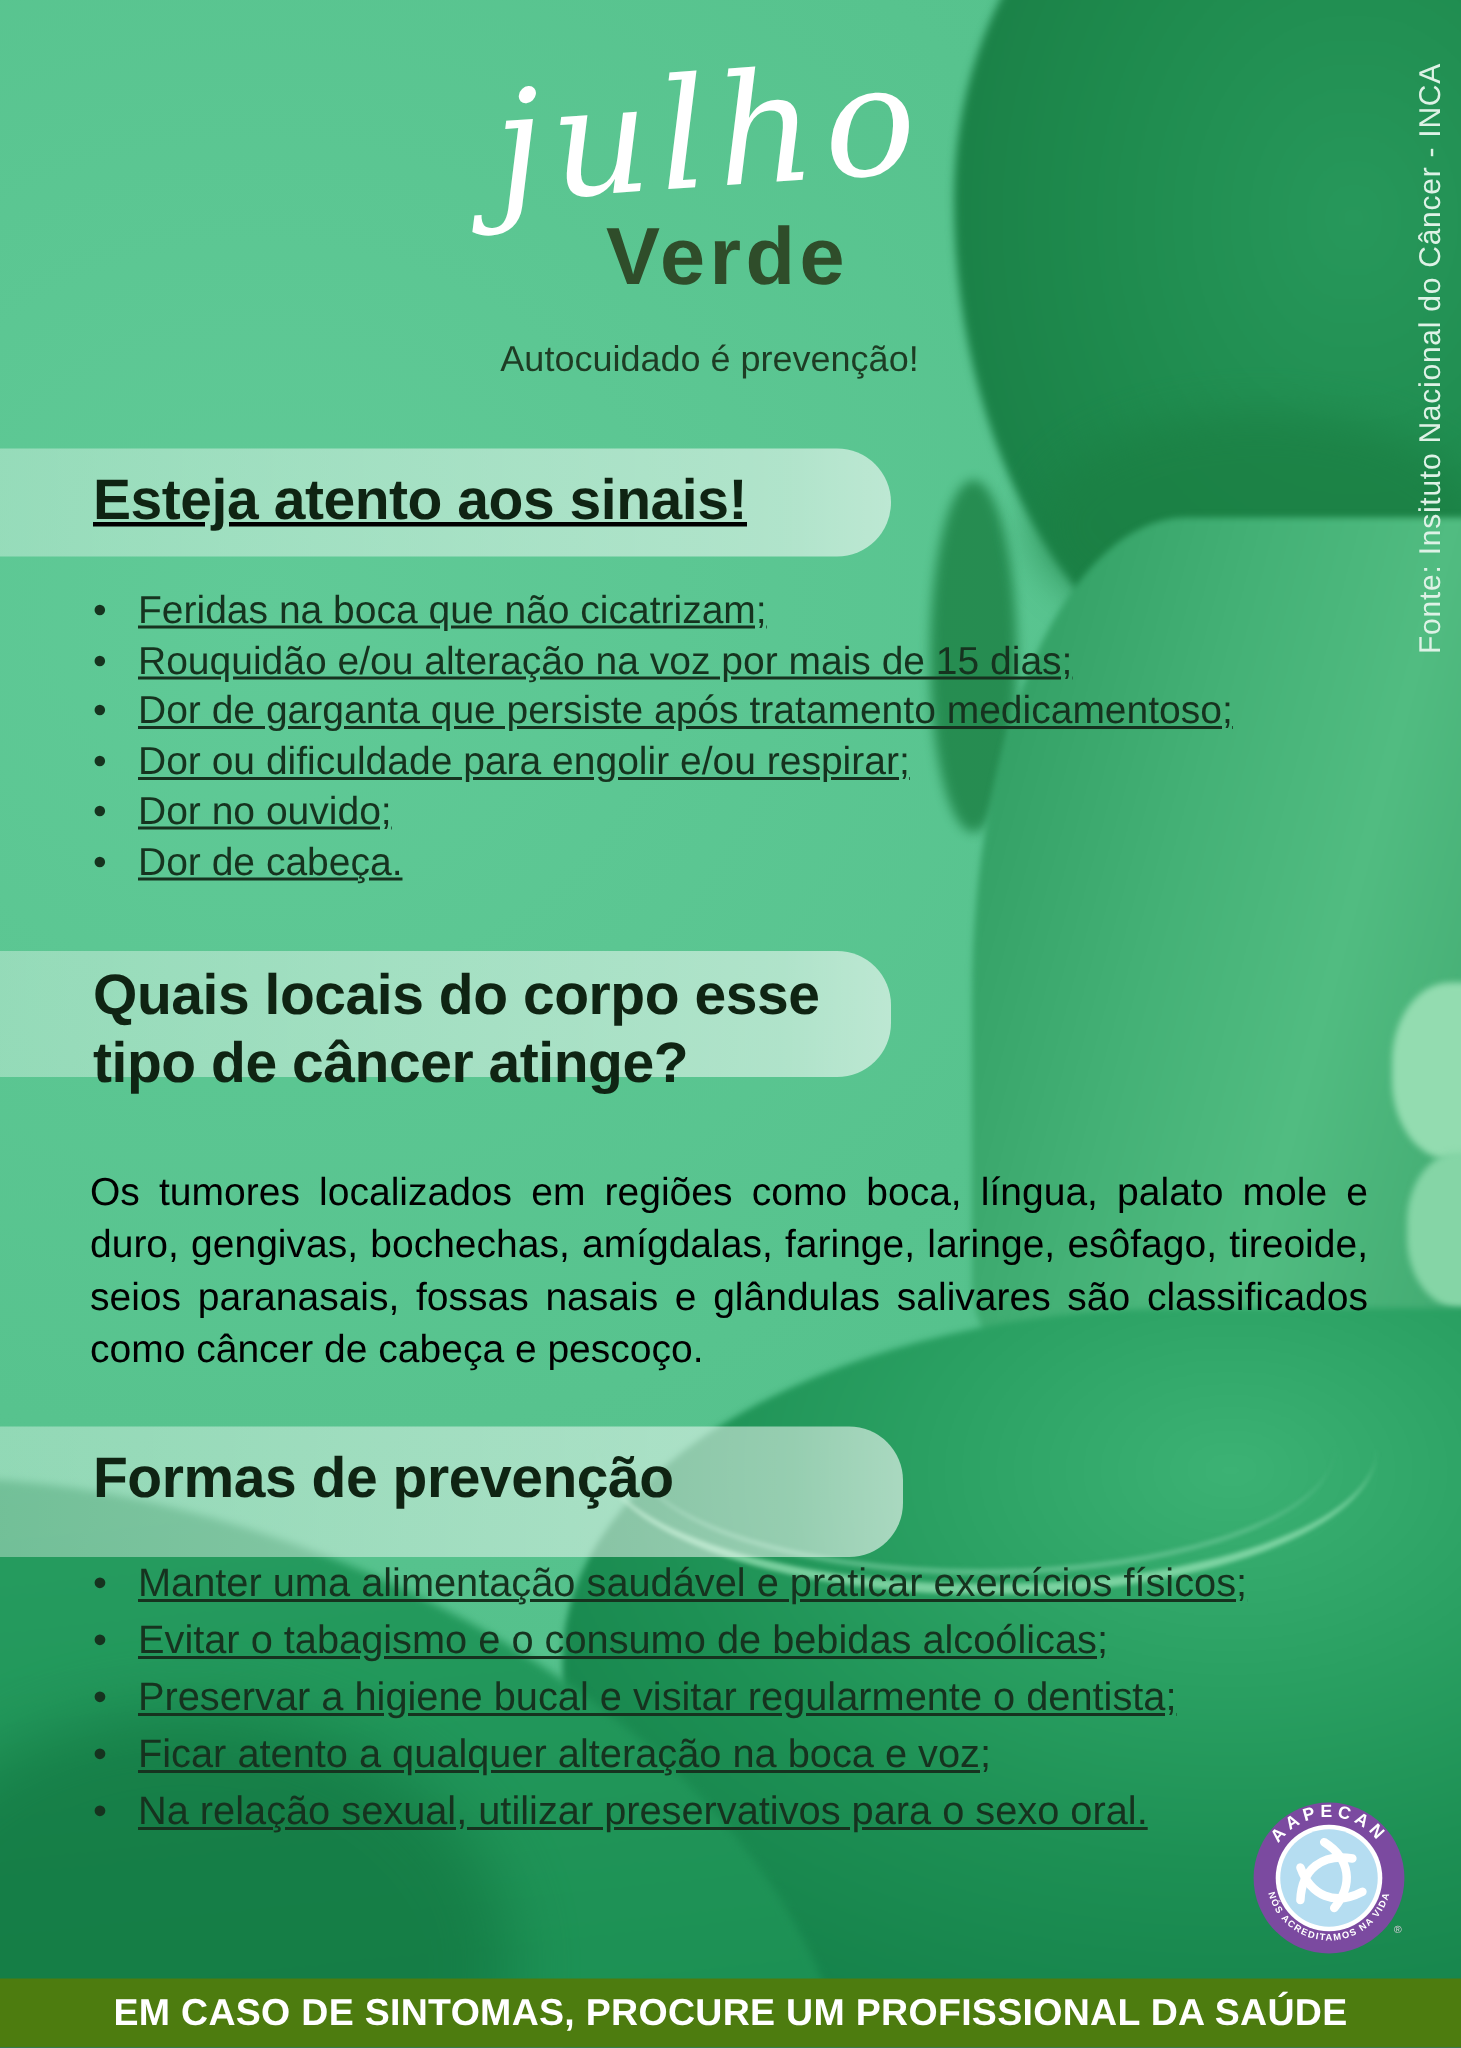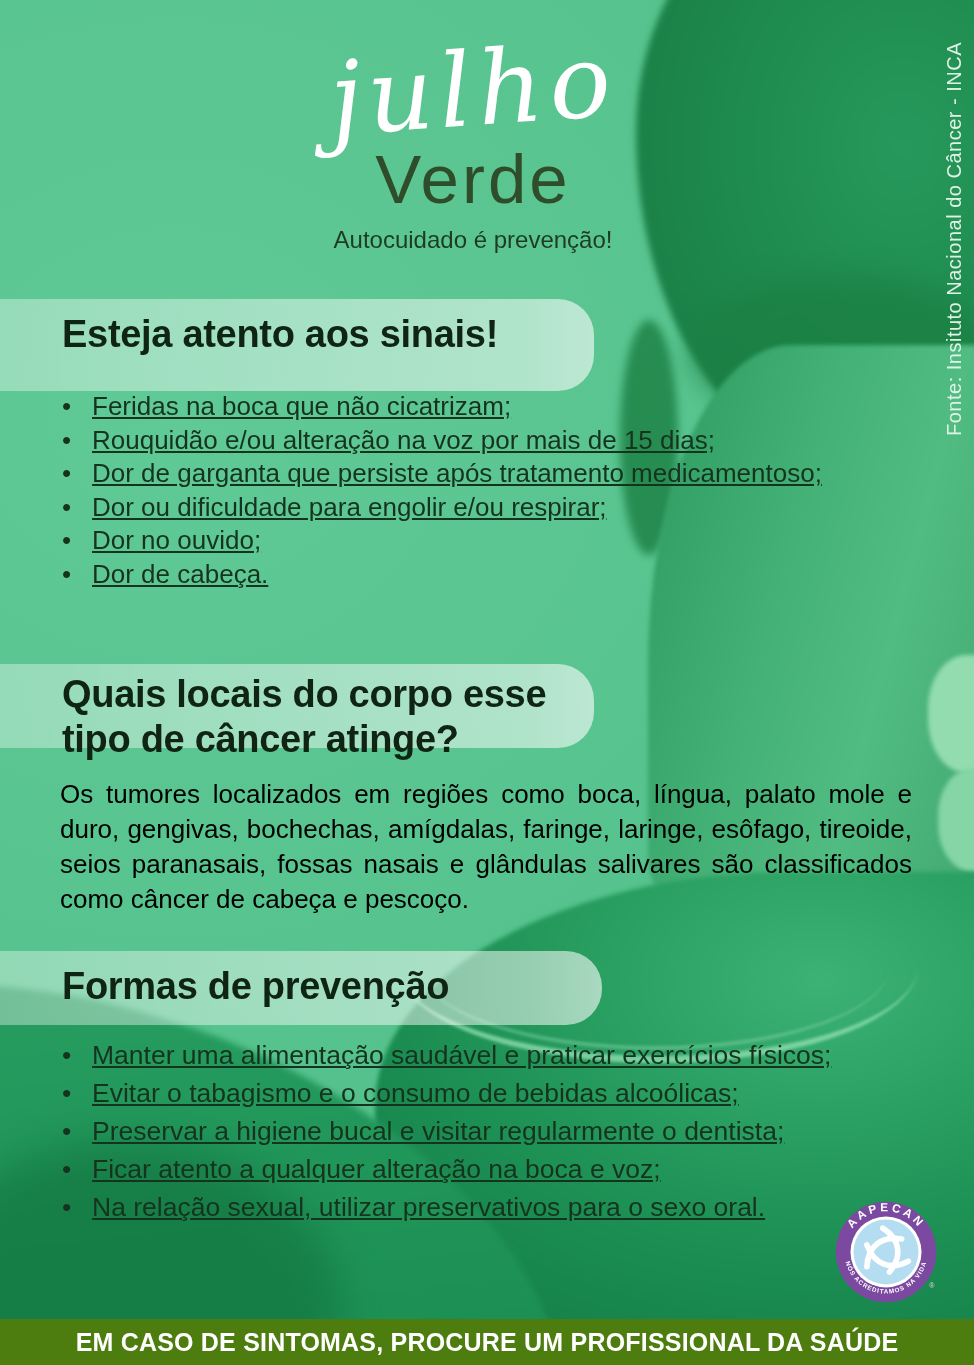--- a/index.html
+++ b/index.html
@@ -41,40 +41,40 @@
   .bg-fold { left:-90px; top:1140px; width:430px; height:340px; background:#10713d;
     border-radius:50%; filter:blur(22px); opacity:.6; }
 
   .layer { position:absolute; z-index:2; }
 
   
   .header { left:0; top:0; width:946px; height:280px; text-align:center; }
   .julho { position:absolute; top:30px; left:0; width:100%;
     font-family:"DejaVu Serif", serif; font-style:italic; font-weight:400;
     font-size:102px; letter-spacing:6px; color:#ffffff; transform:rotate(-4deg); }
-  .verde { position:absolute; top:140px; left:0; width:100%;
-    font-size:69px; font-weight:400; letter-spacing:3px; color:#2f4d2a; }
+  .verde { position:absolute; top:140px; left:12px; width:100%;
+    font-size:54px; font-weight:700; letter-spacing:3px; color:#2f4d2a; }
   .tagline { position:absolute; top:226px; left:0; width:100%;
     font-size:24px; color:#1e3c24;text-align:center; }
 
   
   .source { top:32px; right:8px; height:404px;
     writing-mode:vertical-rl; transform:rotate(180deg);
     font-size:20px; letter-spacing:.5px; color:#def2e6; }
 
   
   .pill { left:0;
     background:linear-gradient(90deg, rgba(250,255,252,.36) 0%, rgba(255,255,255,.52) 88%, rgba(255,255,255,.6) 100%);
     border-radius:0 36px 36px 0; }
   .pill h2 { margin:0; padding-left:62px; font-weight:bold; color:#0f2413; font-size:38px; letter-spacing:-.3px; }
-  .pill-signs { top:299px; width:594px; height:92px; }
+  .pill-signs { top:299px; width:594px; height:72px;text-decoration:underline; }
   .pill-signs h2 { line-height:71px; }
-  .pill-locations { top:664px; width:594px; height:84px; }
+  .pill-locations { top:634px; width:594px; height:84px; }
   .pill-locations h2 { padding-top:8px; line-height:45px; }
-  .pill-prevention { top:951px; width:602px; height:74px; }
+  .pill-prevention { top:951px; width:602px; height:87px; }
   .pill-prevention h2 { line-height:71px; }
 
   
   .blist { left:60px; margin:0; padding:0; list-style:none; color:#16331f; }
   .blist li { position:relative; padding-left:32px; white-space:nowrap;text-decoration:underline; }
   .blist .dot::before { content:"•"; position:absolute; left:2px; top:0; }
   .list-signs { top:390px; font-size:26px; }
   .list-signs li { line-height:33.6px; }
   .list-prevention { top:1036px; font-size:26.5px; }
   .list-prevention li { line-height:38px; }

